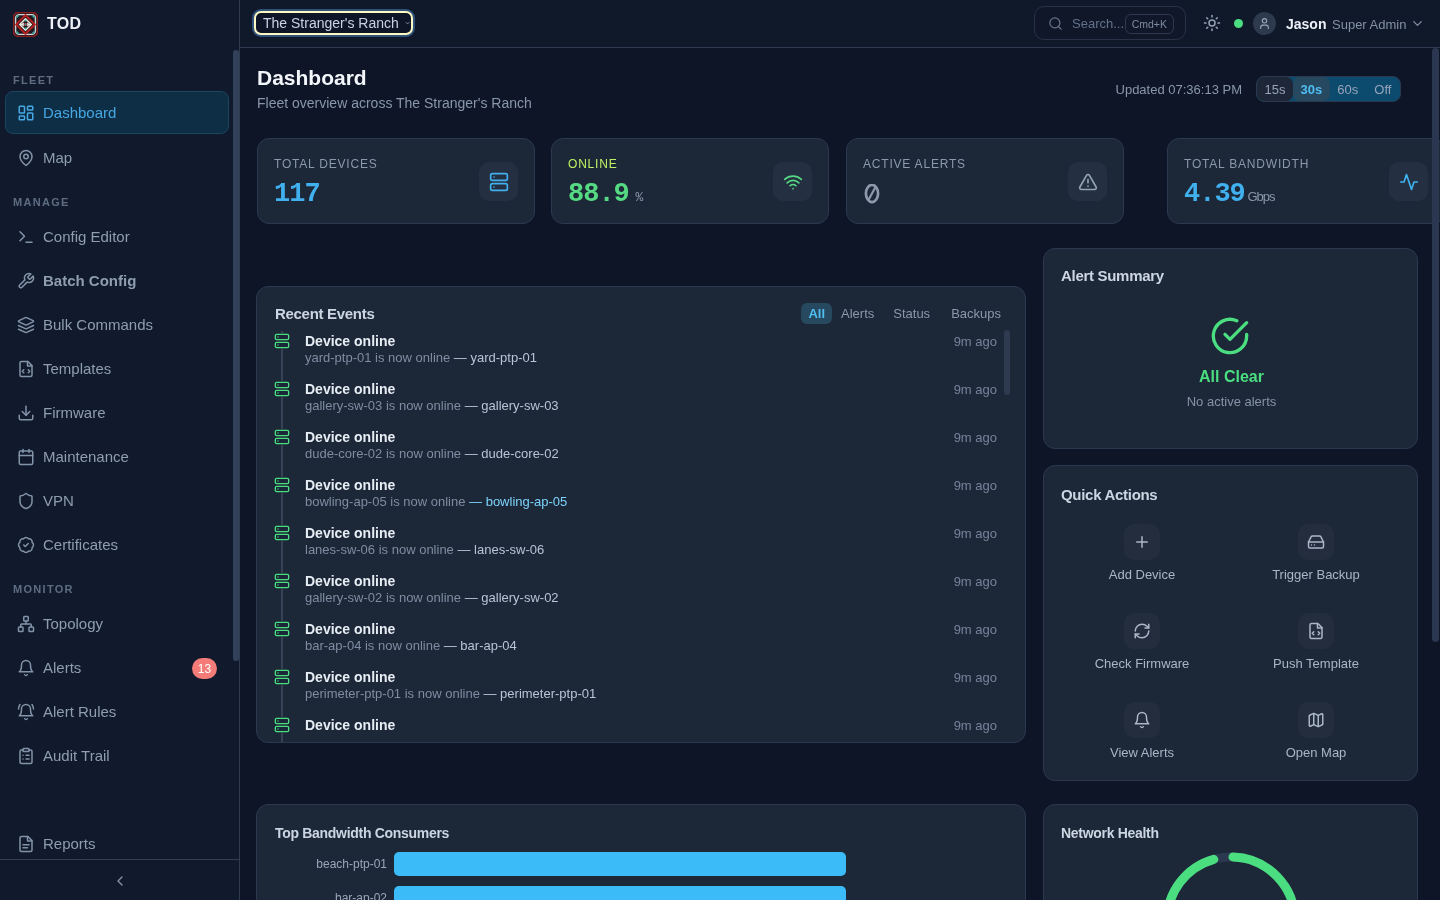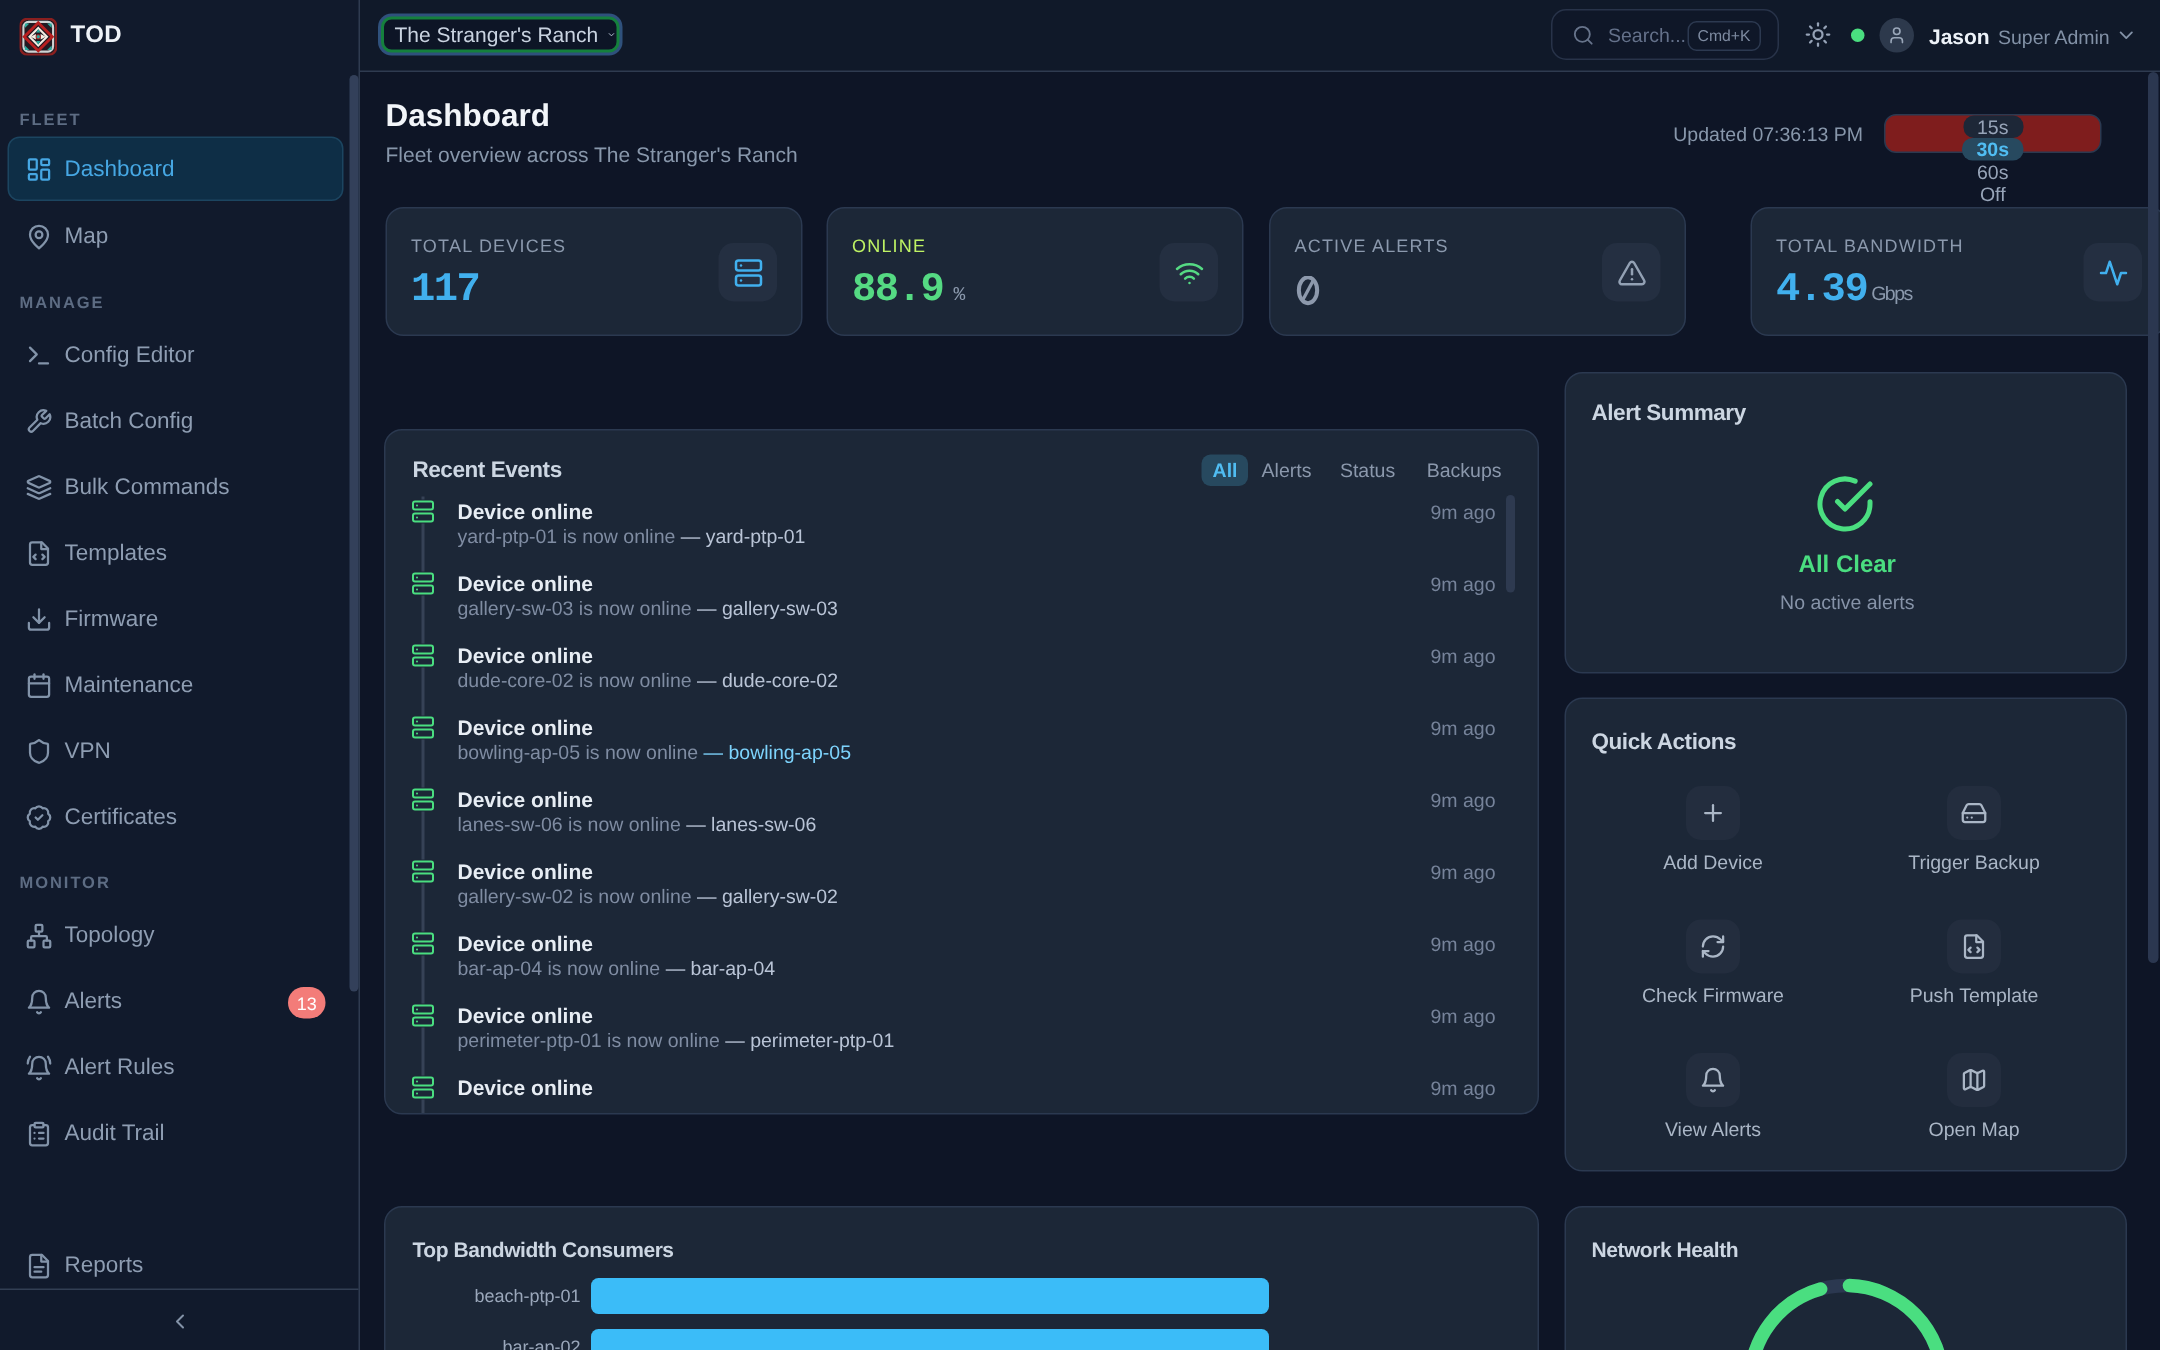--- a/index.html
+++ b/index.html
@@ -20,21 +20,21 @@
   
   .card { position:absolute; background:#1c2737; border:1px solid #2b3950; border-radius:12px; }
   .cardtitle { font-size:15px; font-weight:bold; color:#ccd6e2; letter-spacing:-0.3px; }
   .mono { font-family:"Liberation Mono",monospace; }
   .sbar { position:absolute; border-radius:4px; background:#33405a; }
 </style>
 </head>
 <body>
 <div id="topbar">
 
-  <div class="abs" style="left:254px;top:11px;width:159px;height:24px;border-radius:7px;background:#0d1526;border:2px solid #15803d;box-shadow:0 0 0 2px rgba(96,165,250,0.4);display:flex;align-items:center;">
+  <div class="abs" style="left:254px;top:11px;width:159px;height:24px;border-radius:7px;background:#0d1526;border:2px solid #fef9c3;box-shadow:0 0 0 2px rgba(96,165,250,0.4);display:flex;align-items:center;">
     <span style="margin-left:7px;font-size:14px;color:#c9d3e0;white-space:nowrap;">The Stranger's Ranch</span>
     <svg style="margin-left:5px;color:#b6c2d2;" width="14" height="14" viewBox="0 0 24 24" fill="none" stroke="currentColor" stroke-width="2.2" stroke-linecap="round" stroke-linejoin="round">
         <path d="m7 10 5 5 5-5"></path>
       </svg>
   </div>
 
   <div class="abs" style="left:1034px;top:6px;width:152px;height:34px;border-radius:10px;border:1px solid #283349;background:#0f1728;display:flex;align-items:center;position:absolute;">
     <svg style="margin-left:13px;color:#66738a;" width="15" height="15" viewBox="0 0 24 24" fill="none" stroke="currentColor" stroke-width="2" stroke-linecap="round" stroke-linejoin="round">
         <circle cx="11" cy="11" r="8"></circle>
         <path d="m21 21-4.3-4.3"></path>
@@ -114,21 +114,21 @@
 
   <div class="navlabel" style="top:196px;">MANAGE</div>
 
   <div class="navitem" style="top:215px;">
     <svg width="18" height="18" viewBox="0 0 24 24" fill="none" stroke="currentColor" stroke-width="2" stroke-linecap="round" stroke-linejoin="round">
         <polyline points="4 17 10 11 4 5"></polyline>
         <line x1="12" y1="19" x2="20" y2="19"></line>
       </svg>
     <span>Config Editor</span>
   </div>
-  <div class="navitem" style="top:259px;">
+  <div class="navitem" style="top:259px;font-weight:bold;">
     <svg width="18" height="18" viewBox="0 0 24 24" fill="none" stroke="currentColor" stroke-width="2" stroke-linecap="round" stroke-linejoin="round">
         <path d="M14.7 6.3a1 1 0 0 0 0 1.4l1.6 1.6a1 1 0 0 0 1.4 0l3.77-3.77a6 6 0 0 1-7.94 7.94l-6.91 6.91a2.12 2.12 0 0 1-3-3l6.91-6.91a6 6 0 0 1 7.94-7.94l-3.76 3.76z"></path>
       </svg>
     <span>Batch Config</span>
   </div>
   <div class="navitem" style="top:303px;">
     <svg width="18" height="18" viewBox="0 0 24 24" fill="none" stroke="currentColor" stroke-width="2" stroke-linecap="round" stroke-linejoin="round">
         <path d="M12.83 2.18a2 2 0 0 0-1.66 0L2.6 6.08a1 1 0 0 0 0 1.83l8.58 3.91a2 2 0 0 0 1.66 0l8.58-3.9a1 1 0 0 0 0-1.83Z"></path>
         <path d="m22 17.65-9.17 4.16a2 2 0 0 1-1.66 0L2 17.65"></path>
         <path d="m22 12.65-9.17 4.16a2 2 0 0 1-1.66 0L2 12.65"></path>
@@ -230,21 +230,21 @@
         <path d="m15 18-6-6 6-6"></path>
       </svg>
   </div>
   <div class="sbar" style="left:233px;top:50px;width:6px;height:611px;"></div>
 </div>
 <div id="main">
   <div class="abs" style="left:257px;top:66px;font-size:21px;font-weight:bold;color:#f2f5f9;">Dashboard</div>
   <div class="abs" style="left:257px;top:95px;font-size:14px;color:#8897ab;">Fleet overview across The Stranger's Ranch</div>
   <div class="abs" style="left:1040px;top:82px;width:202px;font-size:13px;color:#8897ab;text-align:right;white-space:nowrap;">Updated 07:36:13 PM</div>
 
-  <div class="abs" style="left:1256px;top:76px;width:145px;height:26px;background:#7f1d1d;border:1px solid #2b3950;border-radius:8px;display:flex;align-items:center;font-size:13px;flex-direction:column;">
+  <div class="abs" style="left:1256px;top:76px;width:145px;height:26px;background:#0c4a6e;border:1px solid #2b3950;border-radius:8px;display:flex;align-items:center;font-size:13px;">
     <div style="width:40px;height:24px;border-radius:7px;background:#1d2737;color:#97a4b8;display:flex;align-items:center;justify-content:center;">15s</div>
     <div style="width:41px;height:24px;border-radius:7px;background:#27495f;color:#50bdf2;font-weight:bold;display:flex;align-items:center;justify-content:center;">30s</div>
     <div style="width:40px;height:24px;color:#97a4b8;display:flex;align-items:center;justify-content:center;">60s</div>
     <div style="width:38px;height:24px;color:#97a4b8;display:flex;align-items:center;justify-content:center;">Off</div>
   </div>
 
   <div class="card" style="left:257px;top:138px;width:278px;height:86px;">
     <div class="abs" style="left:16px;top:18px;font-size:12px;letter-spacing:0.8px;color:#8b99ad;">TOTAL DEVICES</div>
     <div class="abs mono" style="left:16px;top:40px;font-size:27px;font-weight:bold;color:#41b0ee;letter-spacing:-1px;">117</div>
     <div class="abs" style="left:221px;top:23px;width:39px;height:39px;border-radius:10px;background:#242f41;display:flex;align-items:center;justify-content:center;">

